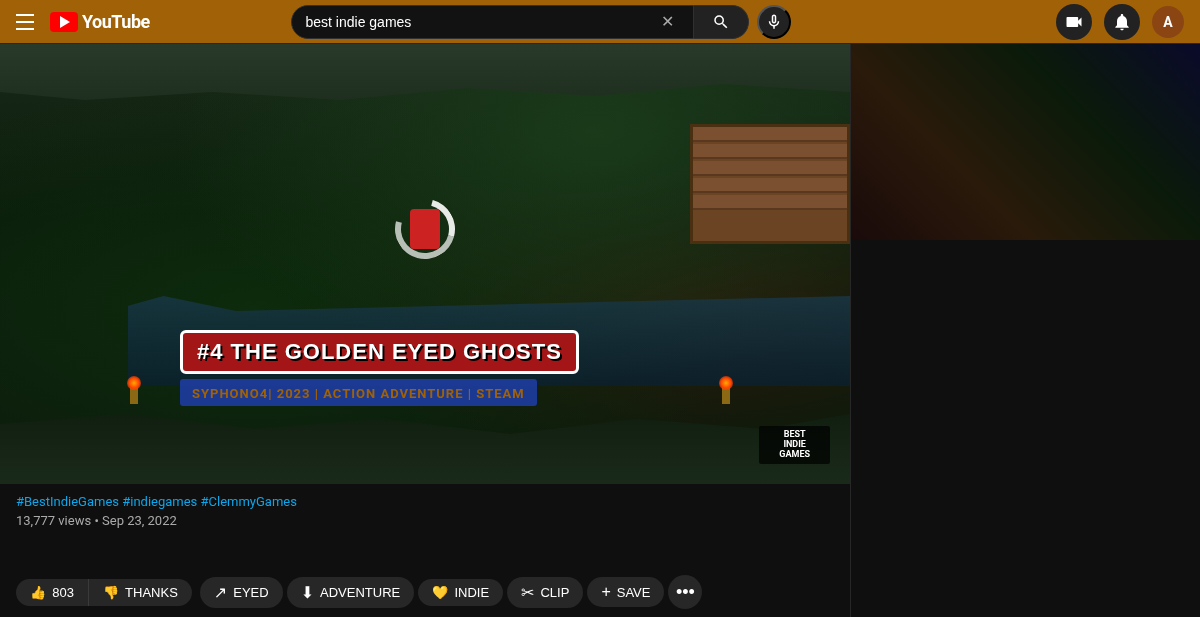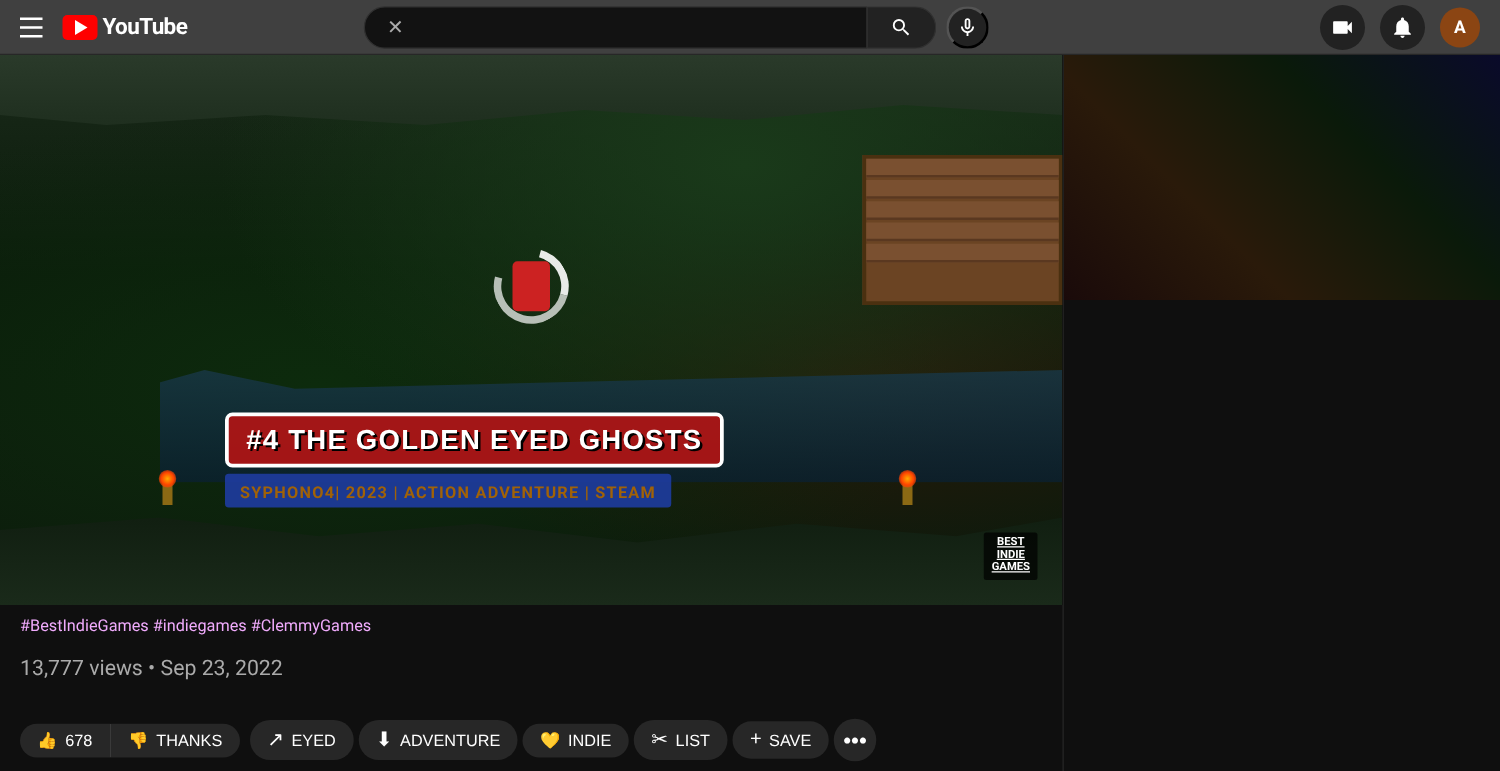--- a/index.html
+++ b/index.html
@@ -7,21 +7,21 @@
       background: #0f0f0f;
       color: #fff;
       font-family: 'Roboto', Arial, sans-serif;
       width: 1200px;
       height: 617px;
       overflow: hidden;
     }
 
     
     .top-nav {
-      background: #404040;
+      background: #a16207;
       display: flex;
       align-items: center;
       height: 44px;
       padding: 0 16px;
       gap: 16px;
       border-bottom: 1px solid #272727;
     }
     .nav-left {
       display: flex;
       align-items: center;
@@ -259,43 +259,42 @@
     .overlay-subtitle-text {
       font-size: 13px; font-weight: 700; color: #a16207;
       letter-spacing: 1px; text-transform: uppercase;
     }
 
     
     .best-badge {
       position: absolute;
       bottom: 20px; right: 20px;
       background: rgba(0,0,0,0.7);
-      padding: 4px 6px;
+      padding: 4px 20px;
       border-radius: 2px;
-      text-decoration: underline;
     }
     .best-badge-text {
       font-size: 9px; font-weight: 700; color: white;
       text-transform: uppercase; line-height: 1.1;
       text-align: center;
     }
 
     
     .video-info {
       padding: 10px 16px 0;
       flex: 1;
     }
     .video-tags {
-      font-size: 13px; color: #f0abfc; margin-bottom: 16px;
+      font-size: 13px; color: #0ea5e9; margin-bottom: 4px;
     }
     .video-title {
       font-size: 18px; font-weight: 700; color: #fff; margin-bottom: 4px;
     }
     .video-meta {
-      font-size: 17px; color: #aaa; margin-bottom: 8px;
+      font-size: 13px; color: #aaa; margin-bottom: 8px;
     }
 
     
     .action-bar {
       display: flex;
       align-items: center;
       gap: 4px;
       padding: 0 16px 8px;
       flex-wrap: nowrap;
     }
@@ -361,20 +360,21 @@
         <span></span>
     </div>
     <a class="yt-logo">
       <div class="yt-logo-icon"></div>
       <span class="yt-logo-text">YouTube</span>
     </a>
   </div>
 
   <div class="search-bar">
     <div class="search-input-wrapper">
+      <input class="search-input" value="best indie games" type="text" style="">
       <span class="search-clear">✕</span>
     </div>
     <button class="search-btn">
       <svg width="18" height="18" viewBox="0 0 24 24" fill="#fff">
         <path d="M15.5 14h-.79l-.28-.27A6.471 6.471 0 0 0 16 9.5 6.5 6.5 0 1 0 9.5 16c1.61 0 3.09-.59 4.23-1.57l.27.28v.79l5 4.99L20.49 19l-4.99-5zm-6 0C7.01 14 5 11.99 5 9.5S7.01 5 9.5 5 14 7.01 14 9.5 11.99 14 9.5 14z"></path>
       </svg>
     </button>
     <button class="mic-btn">
       <svg width="18" height="18" viewBox="0 0 24 24" fill="#fff">
         <path d="M12 14c1.66 0 3-1.34 3-3V5c0-1.66-1.34-3-3-3S9 3.34 9 5v6c0 1.66 1.34 3 3 3zm-1-9c0-.55.45-1 1-1s1 .45 1 1v6c0 .55-.45 1-1 1s-1-.45-1-1V5zm6 6c0 2.76-2.24 5-5 5s-5-2.24-5-5H5c0 3.53 2.61 6.43 6 6.92V21h2v-3.08c3.39-.49 6-3.39 6-6.92h-2z"></path>
@@ -448,42 +448,42 @@
         <span>13,777 views</span>
         <span> • </span>
         <span>Sep 23, 2022</span>
       </div>
     </div>
 
     <div class="action-bar">
       <div class="like-dislike-group">
         <button class="like-btn">
           <span>👍</span>
-          <span>678</span>
+          <span>803</span>
         </button>
         <button class="dislike-btn">
           <span>👎</span>
           <span>THANKS</span>
         </button>
       </div>
       <button class="action-btn">
         <span style="font-size:16px;">↗</span>
         <span>EYED</span>
       </button>
       <button class="action-btn">
         <span style="font-size:16px;">⬇</span>
         <span>ADVENTURE</span>
       </button>
       <button class="action-btn">
         <span>💛</span>
         <span>INDIE</span>
       </button>
       <button class="action-btn">
         <span style="font-size:16px;">✂</span>
-        <span>LIST</span>
+        <span>CLIP</span>
       </button>
       <button class="action-btn">
         <span style="font-size:16px;">+</span>
         <span>SAVE</span>
       </button>
       <button class="more-btn">
         <span>•••</span>
       </button>
     </div>
 

